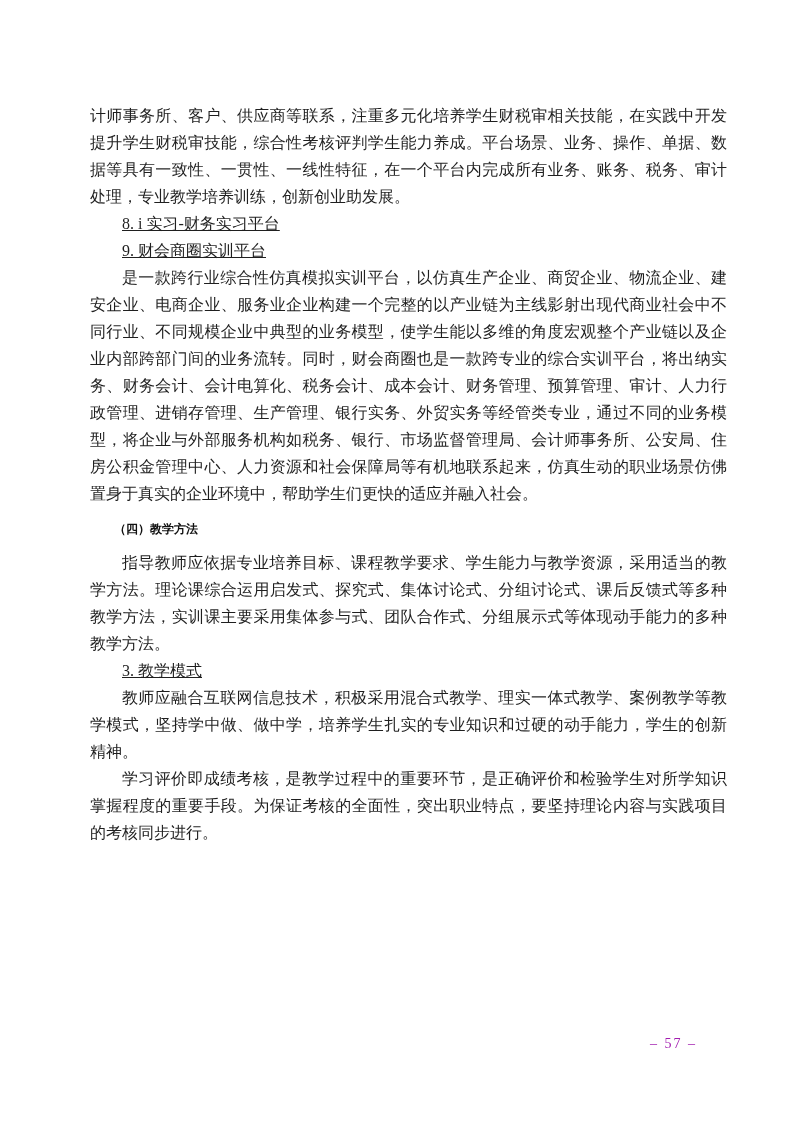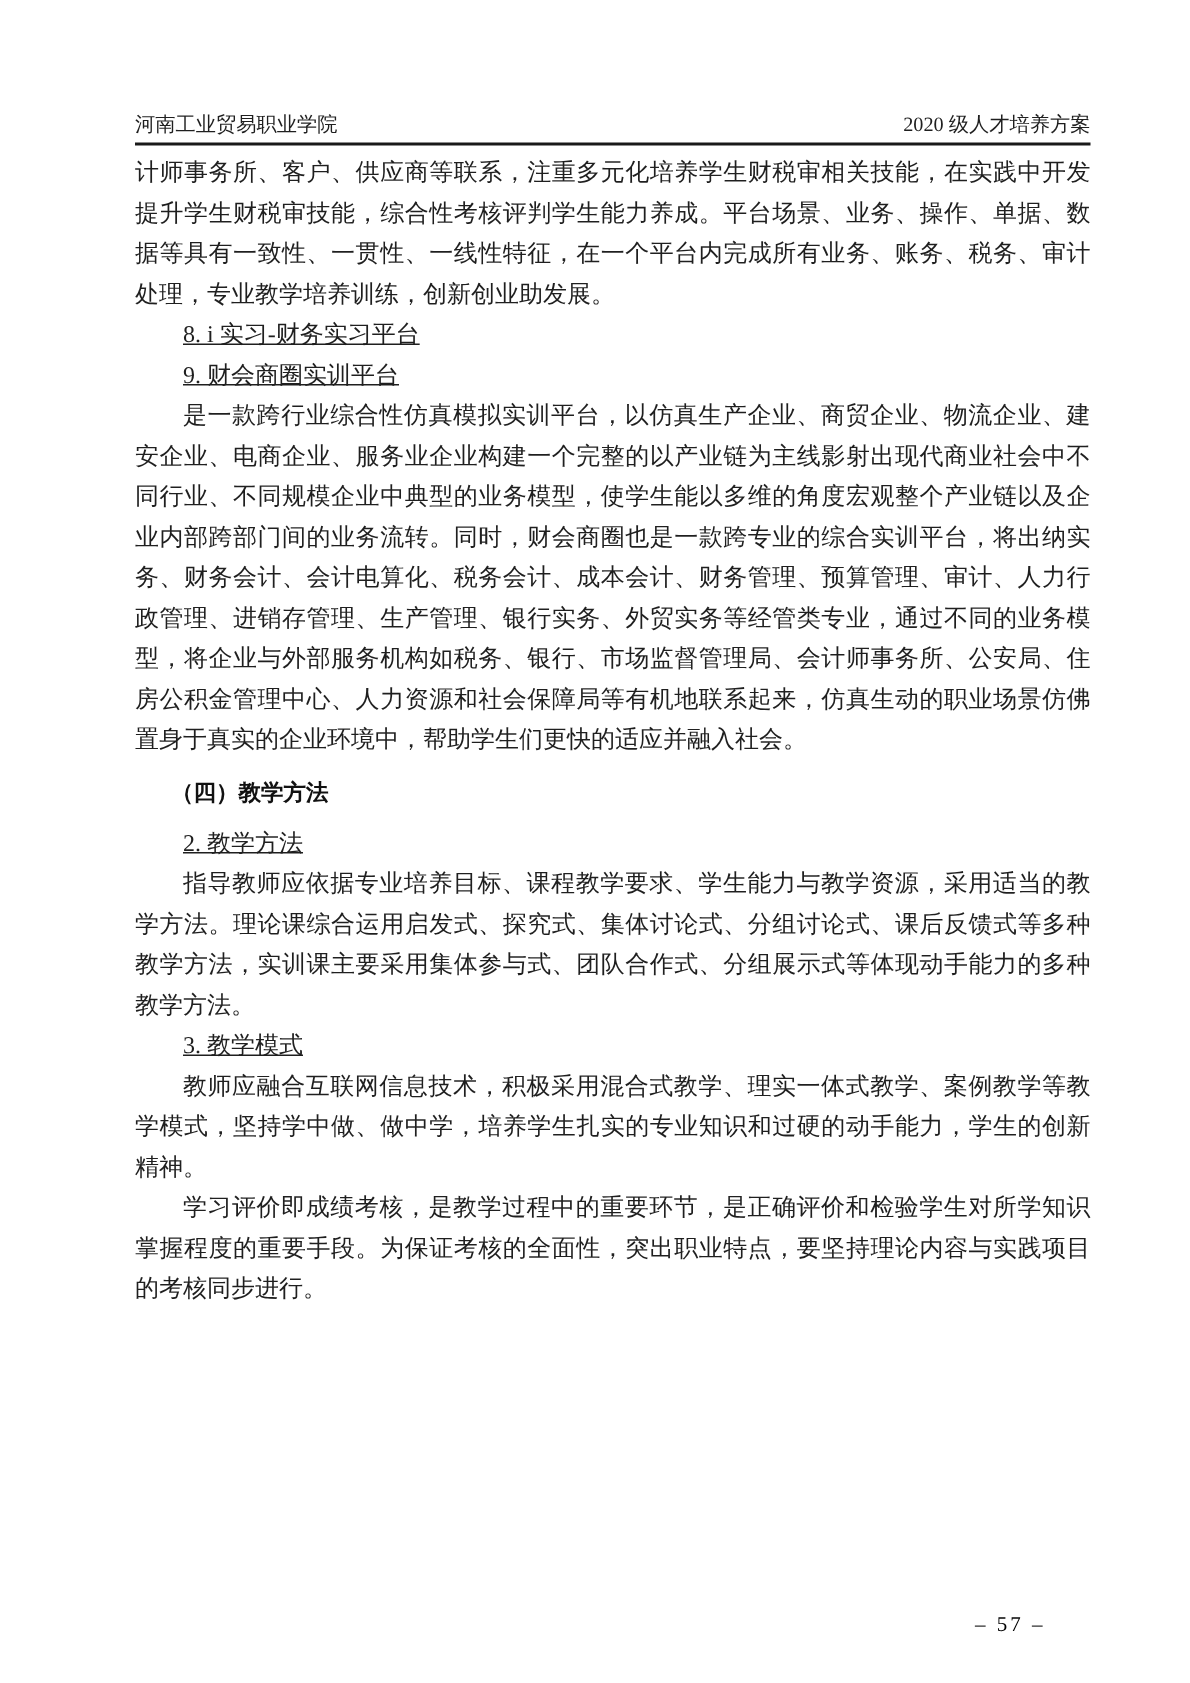--- a/index.html
+++ b/index.html
@@ -48,55 +48,49 @@
     text-indent: 0;
   }
   .content p.item-title {
     text-align: left;
     text-decoration: underline;
   }
   .content h2.section-heading {
     margin: 9px 0 7px 0;
     padding-left: 24px;
     font-family: "Liberation Sans", "DejaVu Sans", sans-serif;
-    font-size: 15px;
+    font-size: 12px;
     font-weight: 700;
     line-height: 26px;
     color: #111111;
     text-align: left;
   }
   
   .footer {
     position: absolute;
     right: 96px;
     top: 1034px;
     font-size: 14px;
     line-height: 20px;
-    color: #000000;
+    color: #a21caf;
     letter-spacing: 2px;
-    margin-top: 40px;
   }
 </style>
 </head>
 <body>
 
 <div class="page">
 
-  <div class="header">
-    <span>河南工业贸易职业学院</span>
-    <span>2020 级人才培养方案</span>
-  </div>
 
   <div class="content">
     <p class="noindent">计师事务所、客户、供应商等联系，注重多元化培养学生财税审相关技能，在实践中开发提升学生财税审技能，综合性考核评判学生能力养成。平台场景、业务、操作、单据、数据等具有一致性、一贯性、一线性特征，在一个平台内完成所有业务、账务、税务、审计处理，专业教学培养训练，创新创业助发展。</p>
     <p class="item-title">8. i 实习-财务实习平台</p>
     <p class="item-title">9. 财会商圈实训平台</p>
     <p>是一款跨行业综合性仿真模拟实训平台，以仿真生产企业、商贸企业、物流企业、建安企业、电商企业、服务业企业构建一个完整的以产业链为主线影射出现代商业社会中不同行业、不同规模企业中典型的业务模型，使学生能以多维的角度宏观整个产业链以及企业内部跨部门间的业务流转。同时，财会商圈也是一款跨专业的综合实训平台，将出纳实务、财务会计、会计电算化、税务会计、成本会计、财务管理、预算管理、审计、人力行政管理、进销存管理、生产管理、银行实务、外贸实务等经管类专业，通过不同的业务模型，将企业与外部服务机构如税务、银行、市场监督管理局、会计师事务所、公安局、住房公积金管理中心、人力资源和社会保障局等有机地联系起来，仿真生动的职业场景仿佛置身于真实的企业环境中，帮助学生们更快的适应并融入社会。</p>
     <h2 class="section-heading">（四）教学方法</h2>
-    <p class="item-title">2. 教学方法</p>
     <p>指导教师应依据专业培养目标、课程教学要求、学生能力与教学资源，采用适当的教学方法。理论课综合运用启发式、探究式、集体讨论式、分组讨论式、课后反馈式等多种教学方法，实训课主要采用集体参与式、团队合作式、分组展示式等体现动手能力的多种教学方法。</p>
     <p class="item-title">3. 教学模式</p>
     <p>教师应融合互联网信息技术，积极采用混合式教学、理实一体式教学、案例教学等教学模式，坚持学中做、做中学，培养学生扎实的专业知识和过硬的动手能力，学生的创新精神。</p>
     <p>学习评价即成绩考核，是教学过程中的重要环节，是正确评价和检验学生对所学知识掌握程度的重要手段。为保证考核的全面性，突出职业特点，要坚持理论内容与实践项目的考核同步进行。</p>
 
   </div>
 
   <div class="footer">– 57 –</div>
 
 </div>

